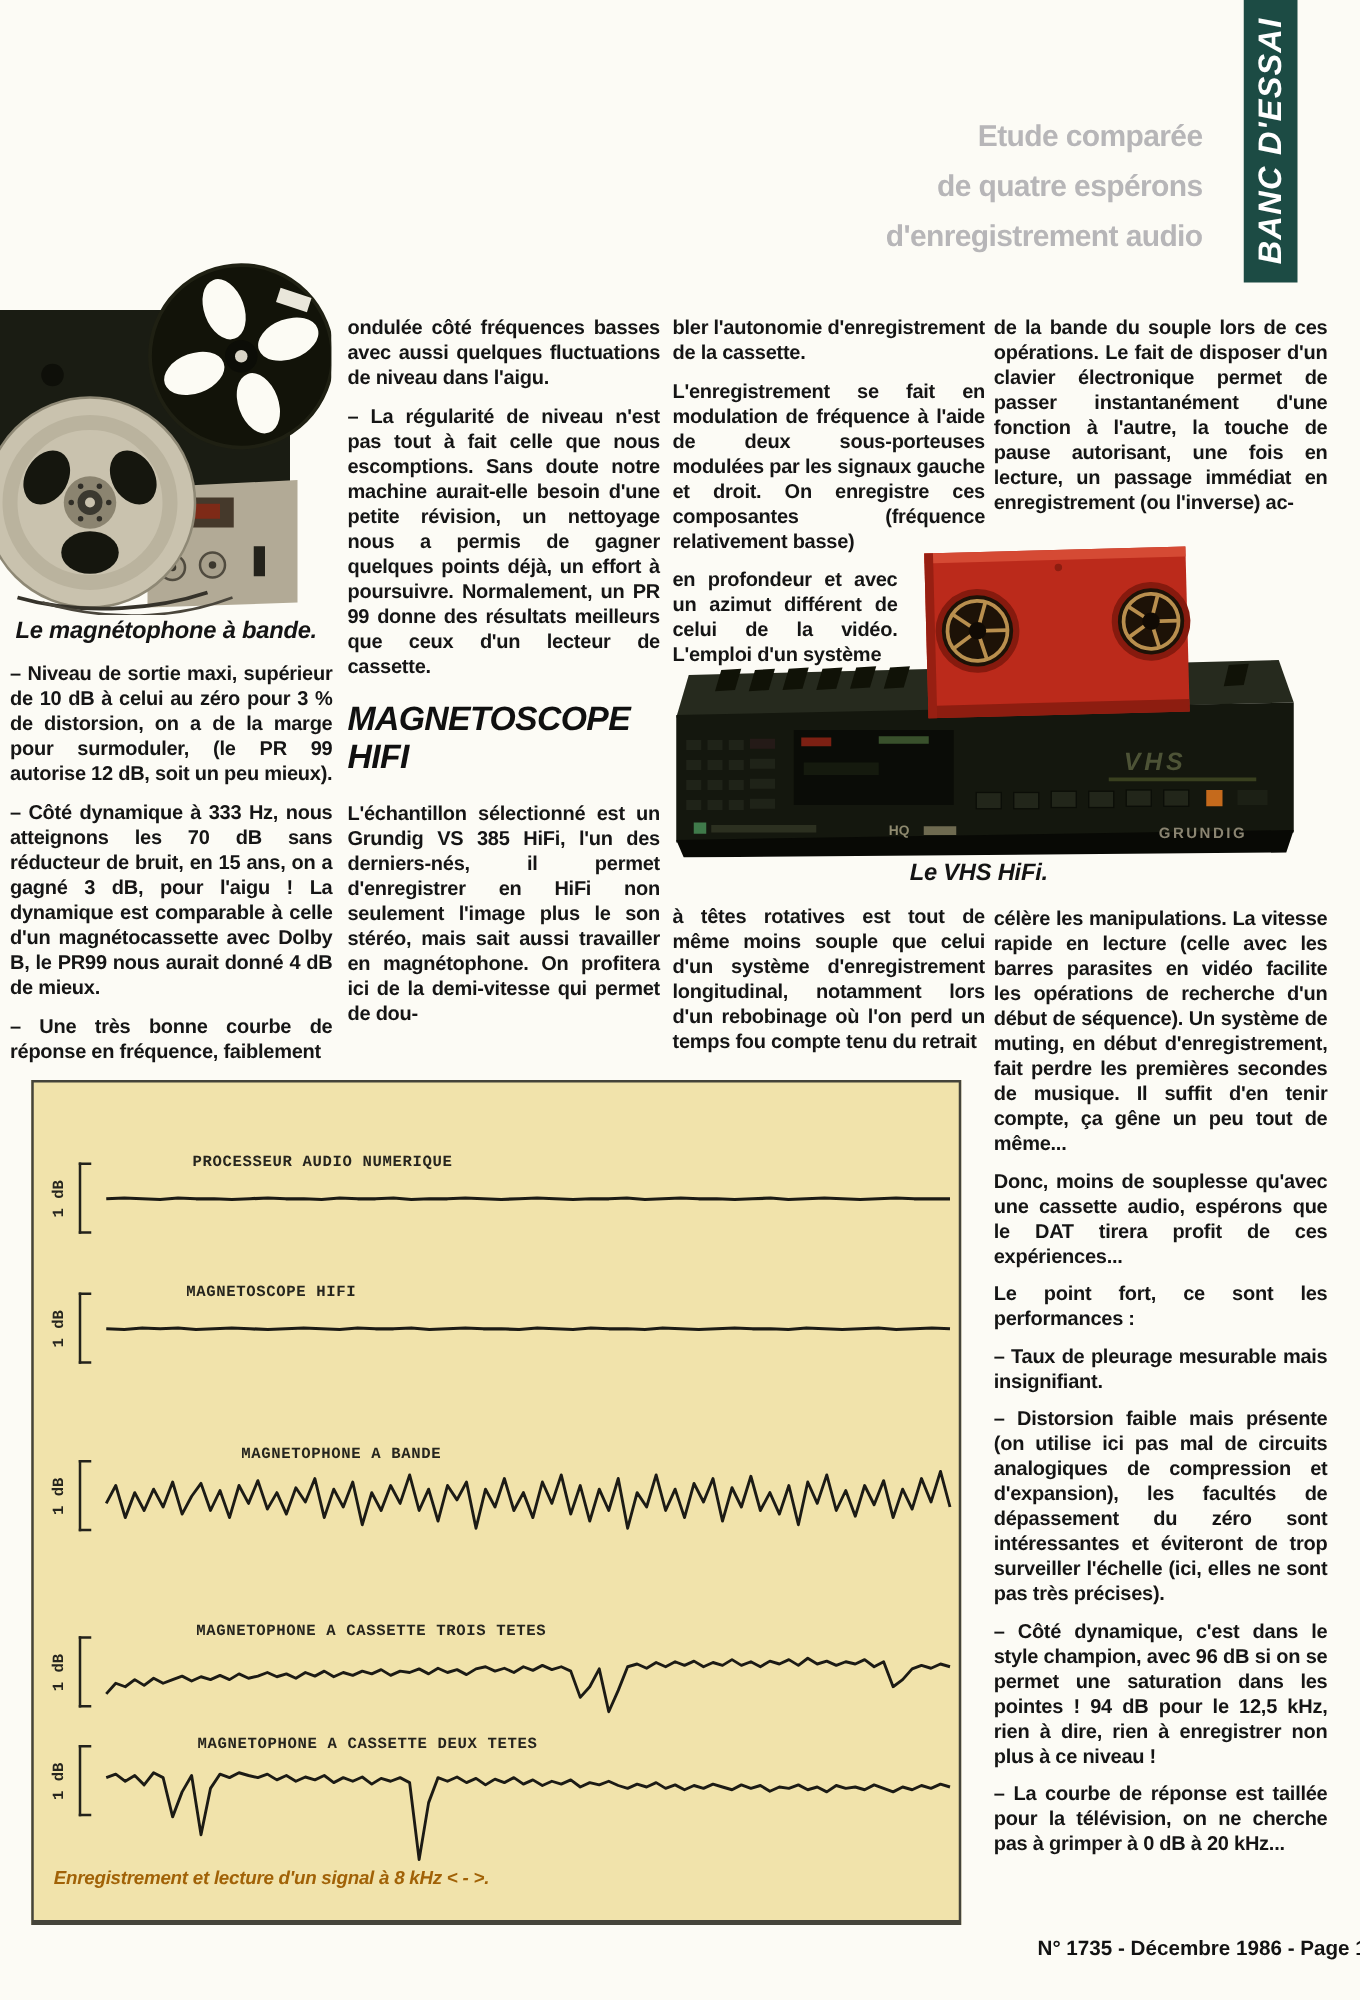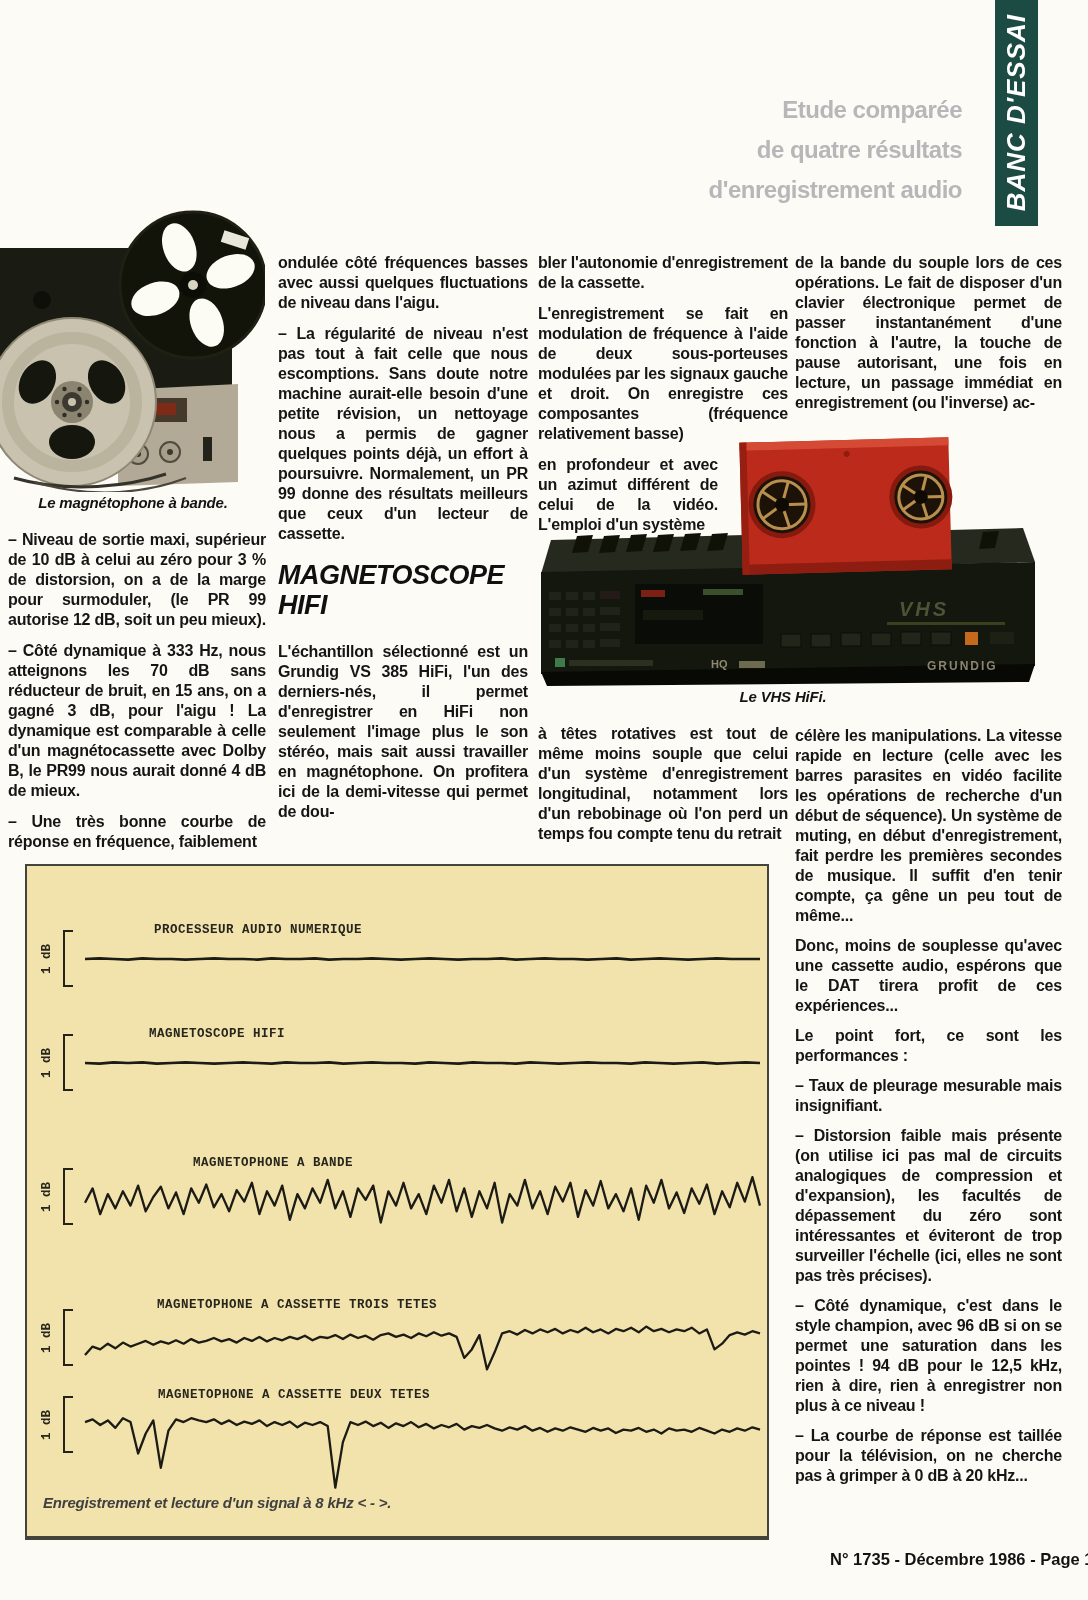--- a/index.html
+++ b/index.html
@@ -12,21 +12,21 @@
     position:absolute;font-size:16px;line-height:20px;font-weight:bold;
     text-align:justify;letter-spacing:-0.2px;color:#151515;
   }
   .col p{margin:0 0 11px 0;}
   .col p.narrow{width:180px;}
   .sectionHeading{
     font-style:italic;font-weight:bold;font-size:27px;line-height:30px;
     letter-spacing:-0.5px;margin:16px 0 22px 0;color:#101010;text-align:left;
   }
   .photoCaption{
-    position:absolute;font-size:15px;font-style:italic;font-weight:bold;
+    position:absolute;font-size:19px;font-style:italic;font-weight:bold;
     text-align:center;color:#141414;letter-spacing:-0.2px;
   }
   .pageTitle{
     position:absolute;top:90px;right:126px;text-align:right;
     font-size:24px;line-height:40px;font-weight:bold;letter-spacing:-0.5px;
     color:#b7b6b8;
   }
   .banner{
     position:absolute;left:995px;top:0;width:43px;height:226px;
     background:#1c4b44;display:flex;align-items:center;justify-content:center;
@@ -53,34 +53,34 @@
     position:absolute;left:36px;width:10px;height:57px;
     border:2.5px solid #23221b;border-right:none;box-sizing:border-box;
   }
   .db{
     position:absolute;left:-7px;width:58px;height:18px;text-align:center;
     font-family:"Liberation Mono","DejaVu Sans Mono",monospace;
     font-size:12.5px;font-weight:bold;color:#26251e;transform:rotate(-90deg);
   }
   .chartCaption{
     position:absolute;left:16px;top:628px;font-size:15px;font-weight:bold;
-    font-style:italic;color:#404040;letter-spacing:-0.2px;
+    font-style:italic;color:#a16207;letter-spacing:-0.2px;
   }
   .footer{
     position:absolute;left:830px;top:1550px;width:280px;
     font-size:16.5px;font-weight:bold;color:#121212;white-space:nowrap;
   }
   svg text{font-family:"Liberation Sans",sans-serif;}
 </style>
 </head>
 <body>
 
 <div class="pageTitle">
   <div>Etude comparée</div>
-  <div>de quatre résultats</div>
+  <div>de quatre espérons</div>
   <div>d'enregistrement audio</div>
 </div>
 
 <div class="banner">
   <span>BANC D'ESSAI</span>
 </div>
 
 <svg id="reelPhoto" class="photoSvg" viewBox="0 0 265 310">
   <g>
     <rect x="0" y="66" width="232" height="186" fill="#1a1c13"></rect>

